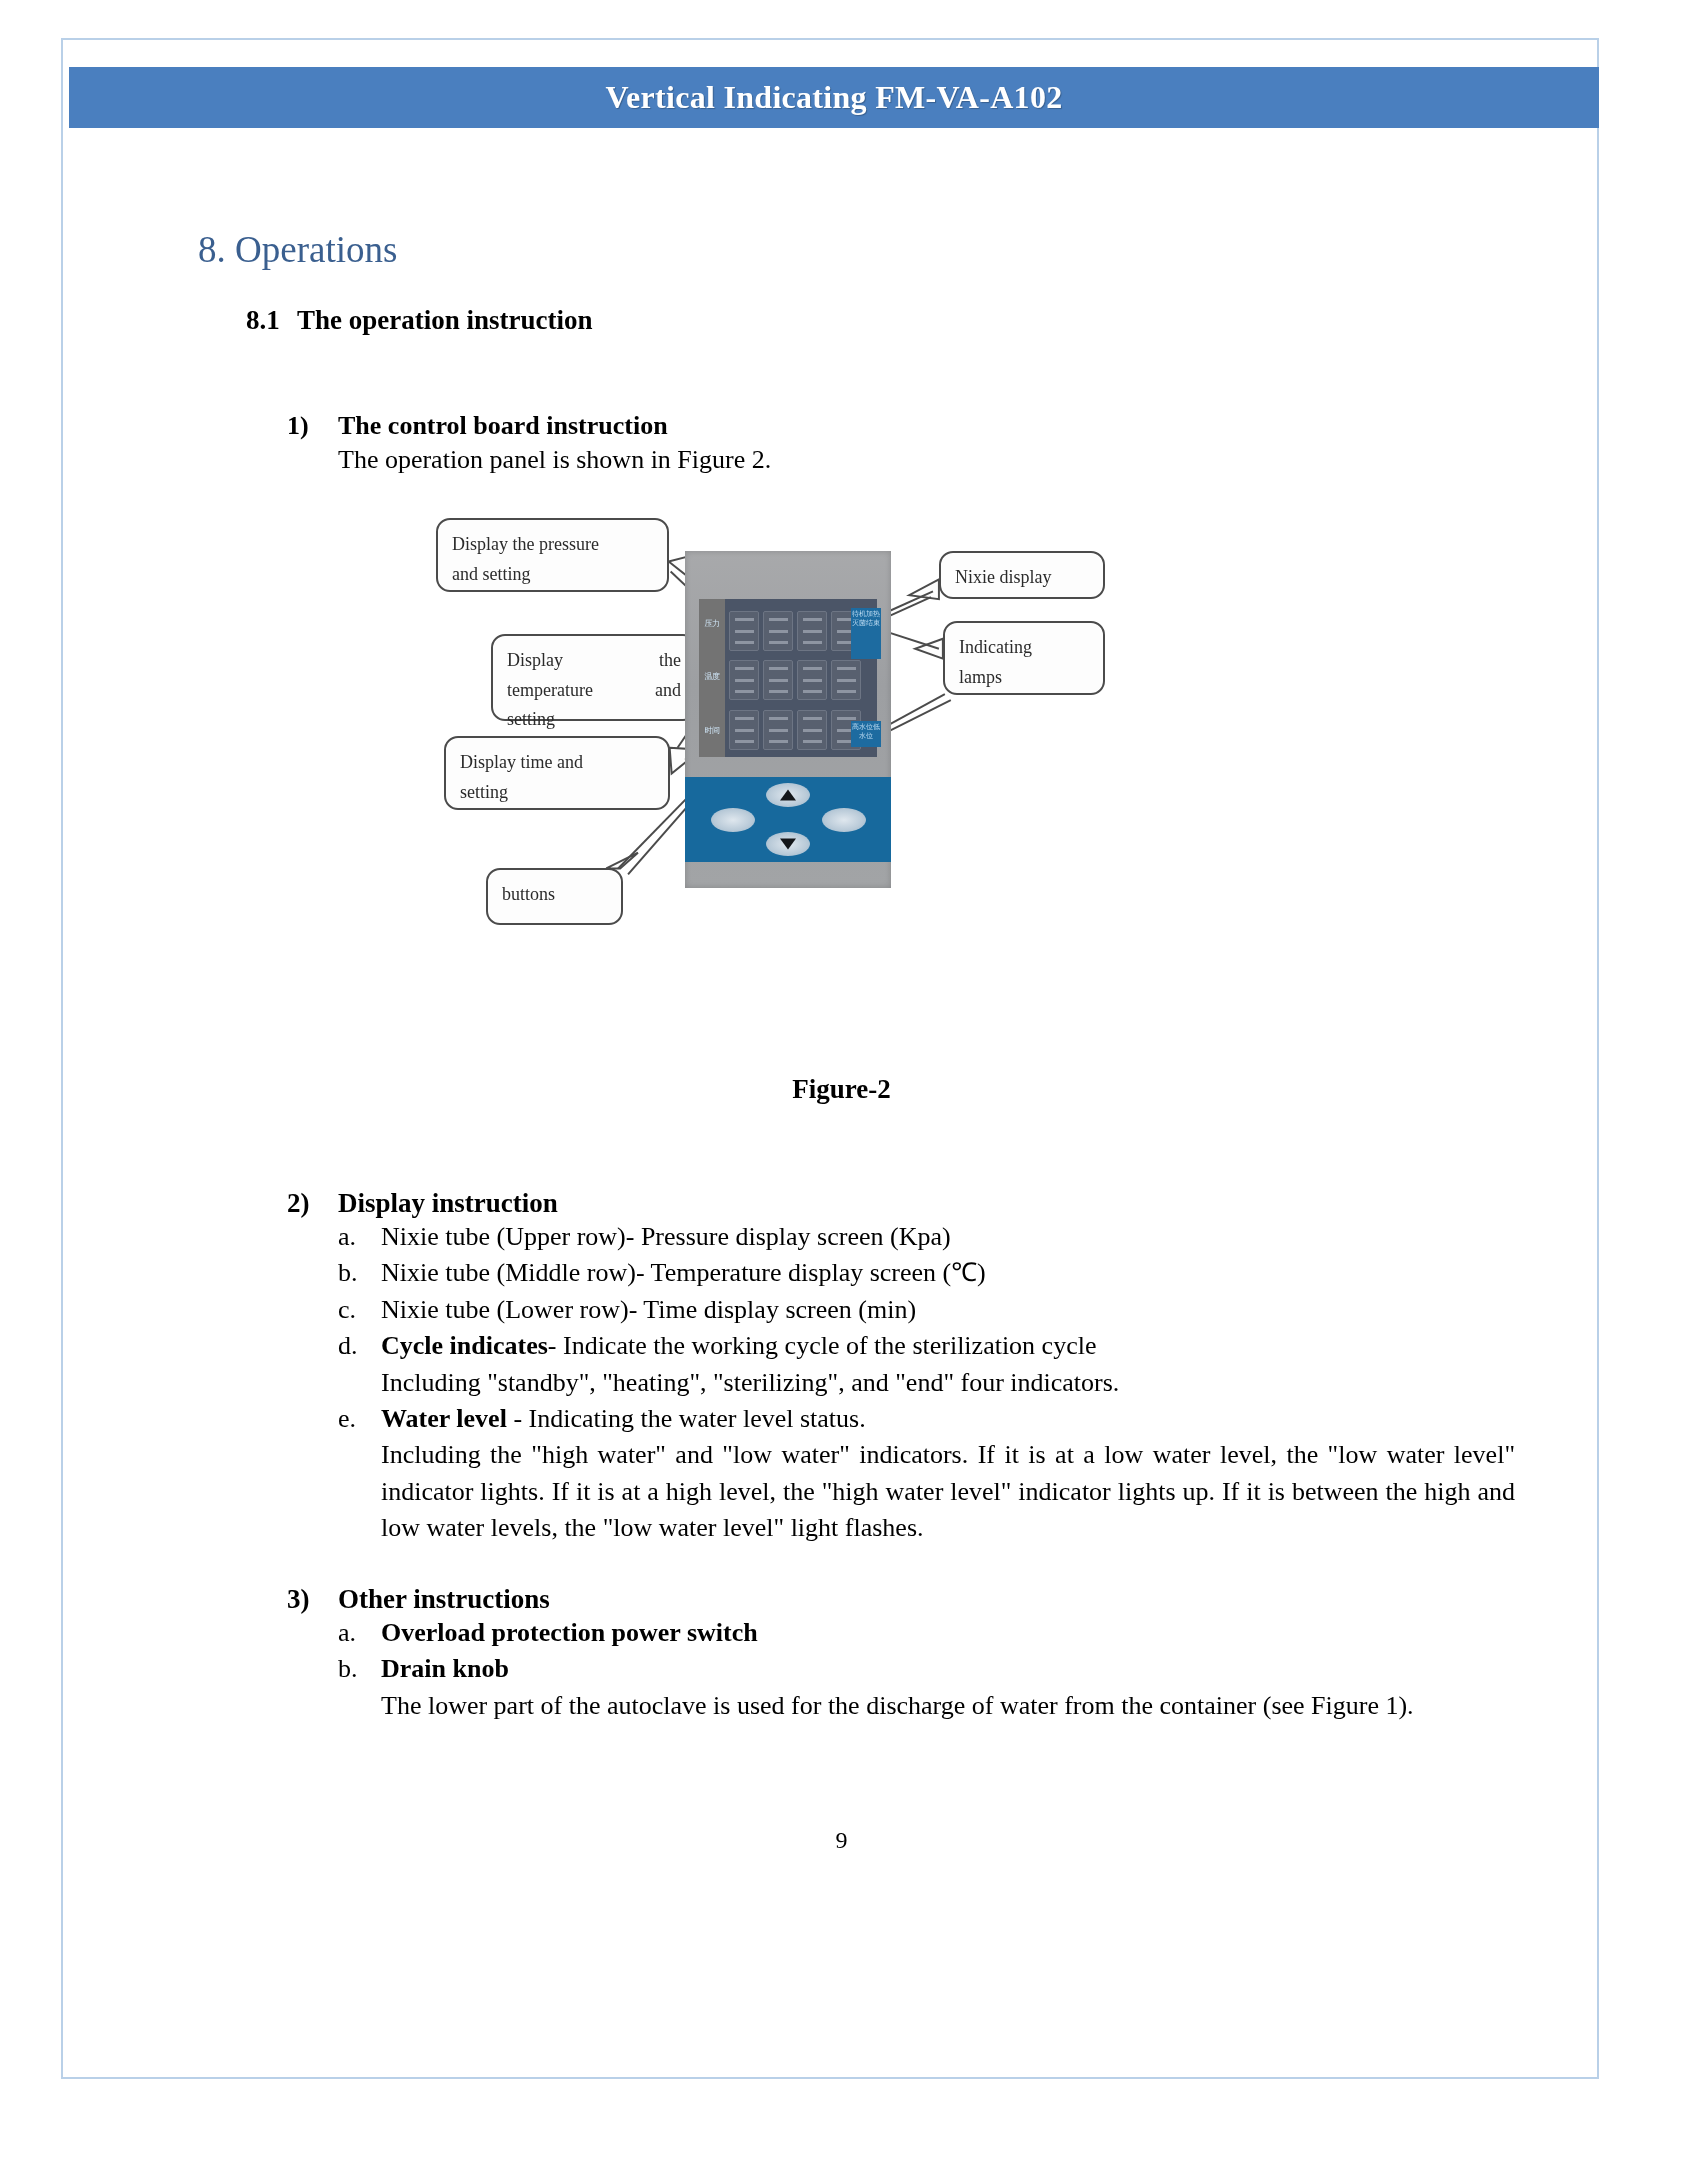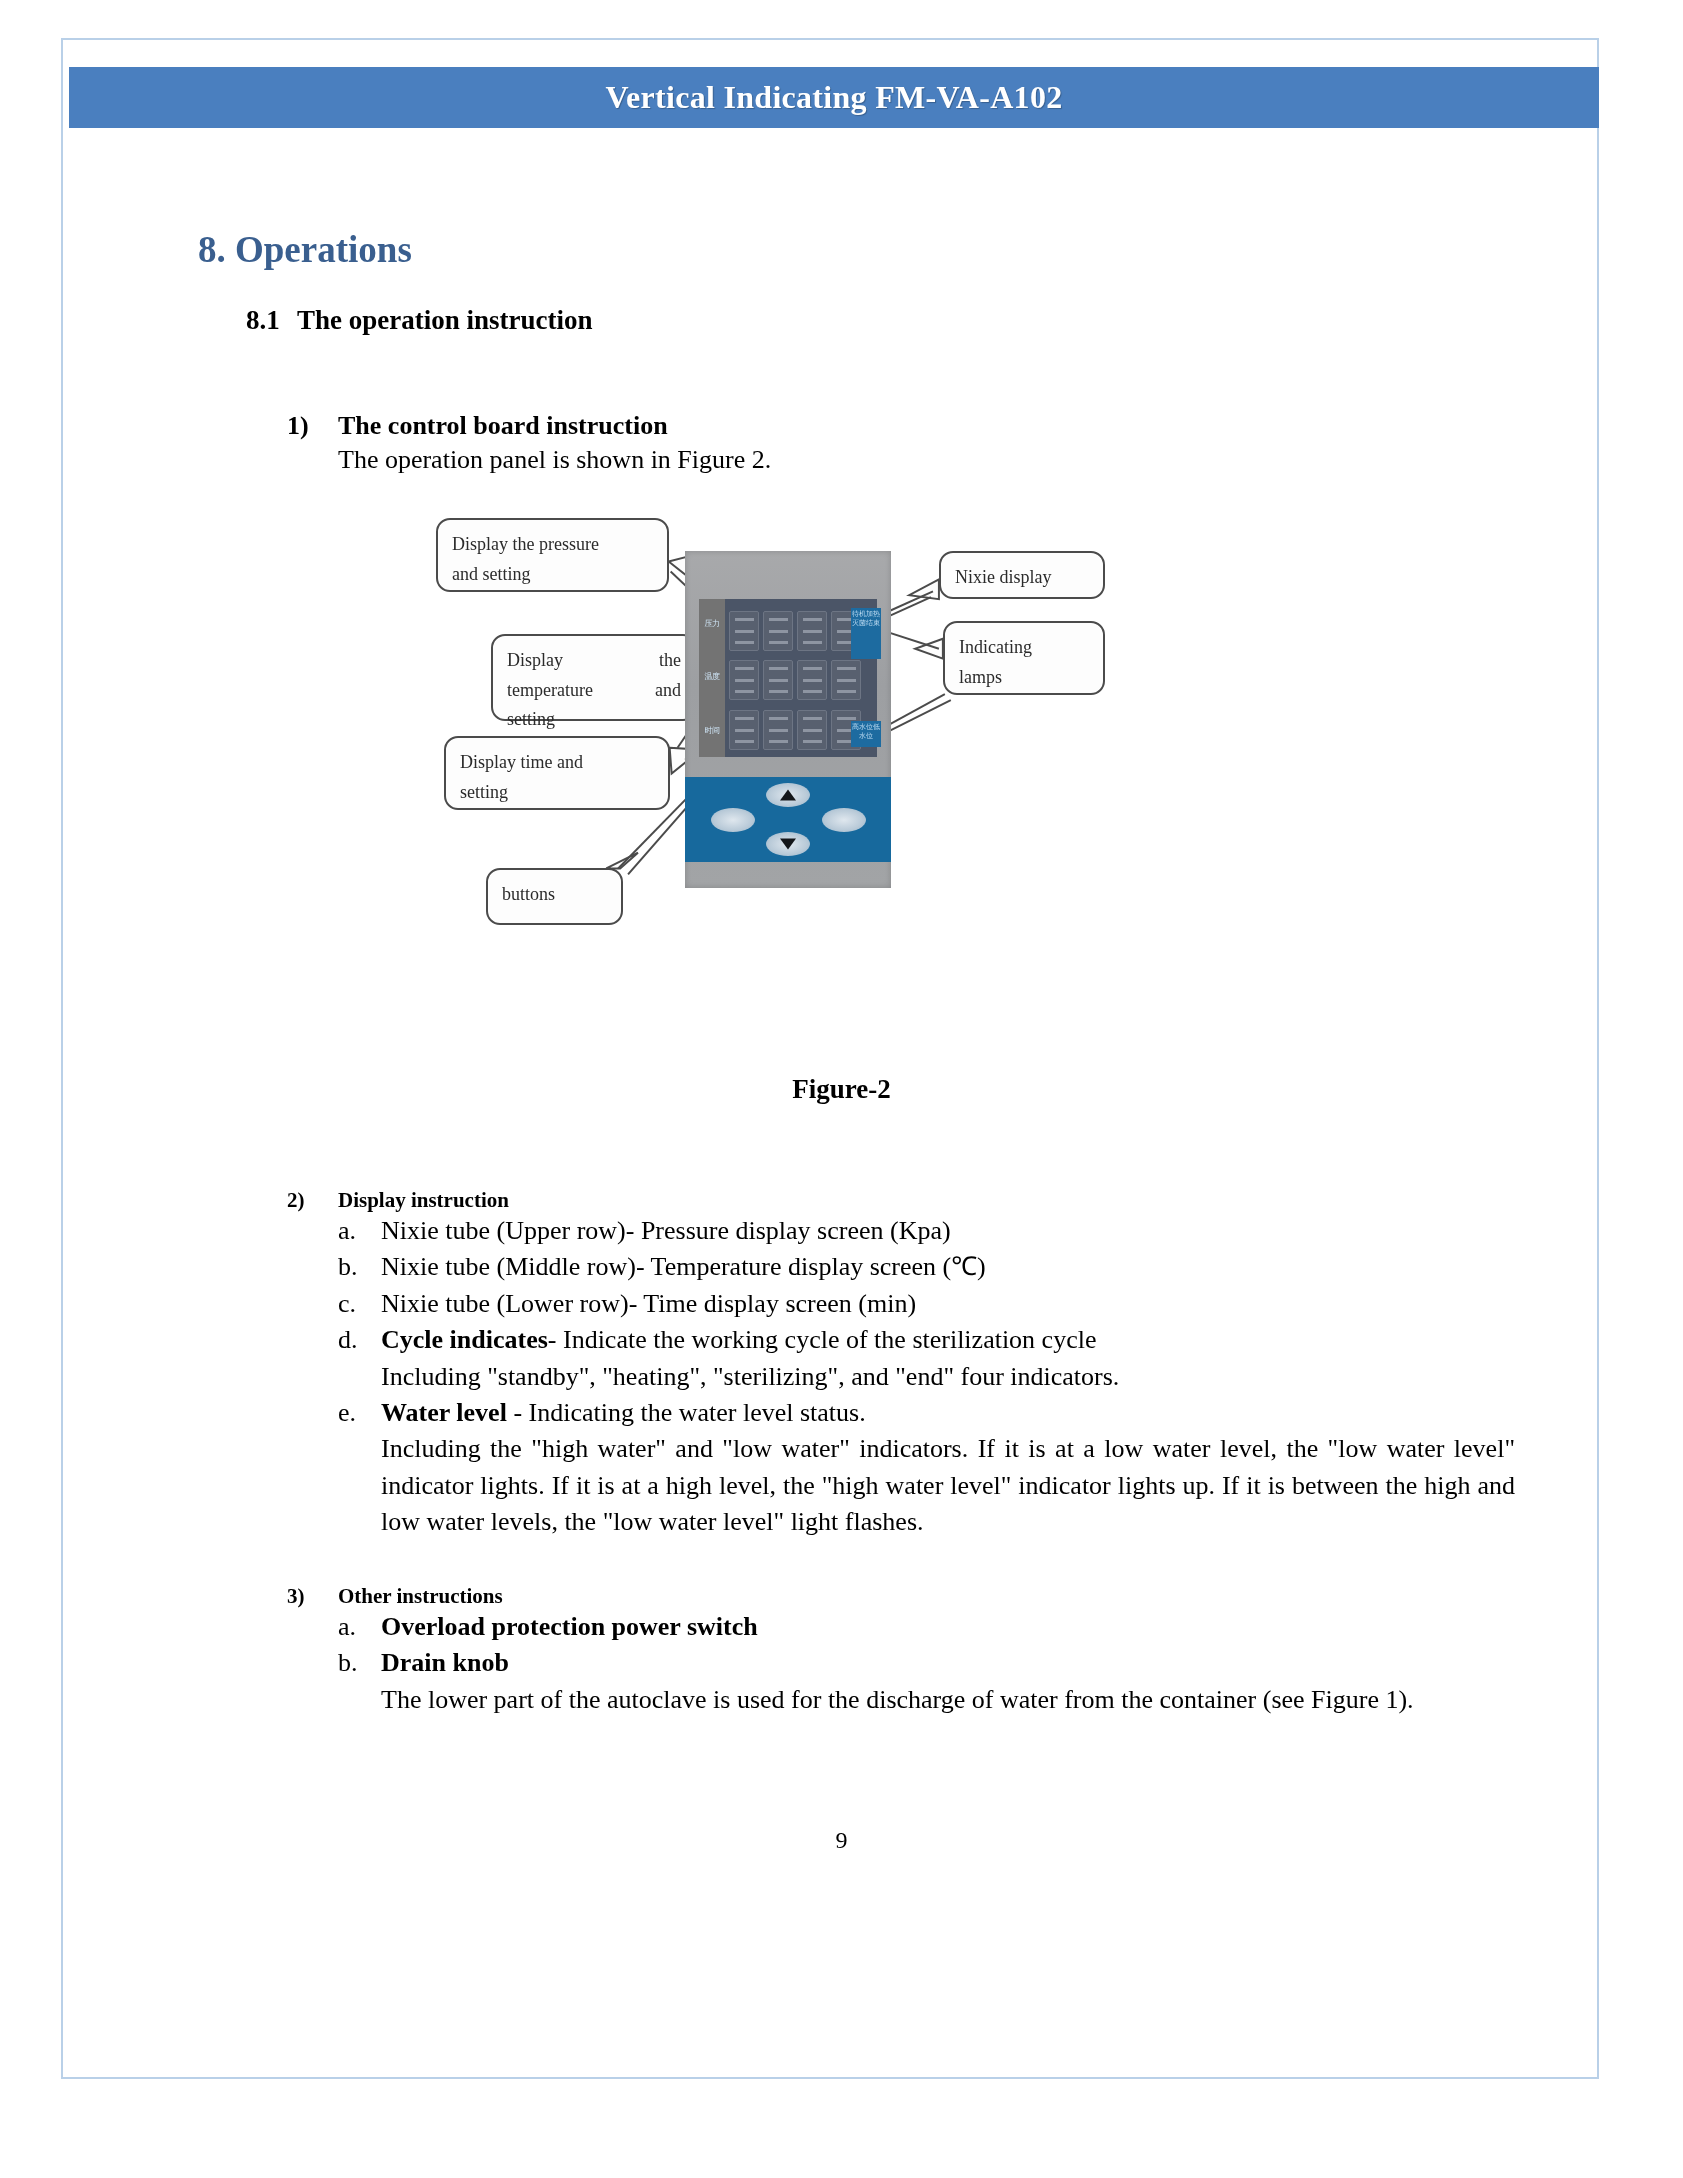--- a/index.html
+++ b/index.html
@@ -62,21 +62,21 @@
     top: 129px;
     width: 1683px;
   }
 
   h1.section-title {
     margin: 0;
     position: absolute;
     left: 198px;
     top: 99px;
     font-size: 37px;
-    font-weight: bold;
+    font-weight: normal;
     color: #3a5f8f;
     font-family: "Liberation Serif", serif;
   }
   .sub-title {
     position: absolute;
     left: 246px;
     top: 176px;
     font-size: 27px;
     font-weight: bold;
     font-family: "Liberation Serif", serif;
@@ -252,21 +252,21 @@
   }
 
   
   .sec {
     position: absolute;
     left: 287px;
     width: 1228px;
     font-size: 26px;
     font-family: "Liberation Serif", serif;
   }
-  .sec-head { font-weight: bold; font-size: 21px; }
+  .sec-head { font-weight: bold; font-size: 27px; }
   .sec-head .marker { display: inline-block; width: 51px; }
   .alist { margin: 0; padding: 0; list-style: none; }
   .alist > li {
     position: relative;
     padding-left: 94px;
     margin: 0;
     line-height: 1.40;
   }
   .alist > li > .mk {
     position: absolute;

